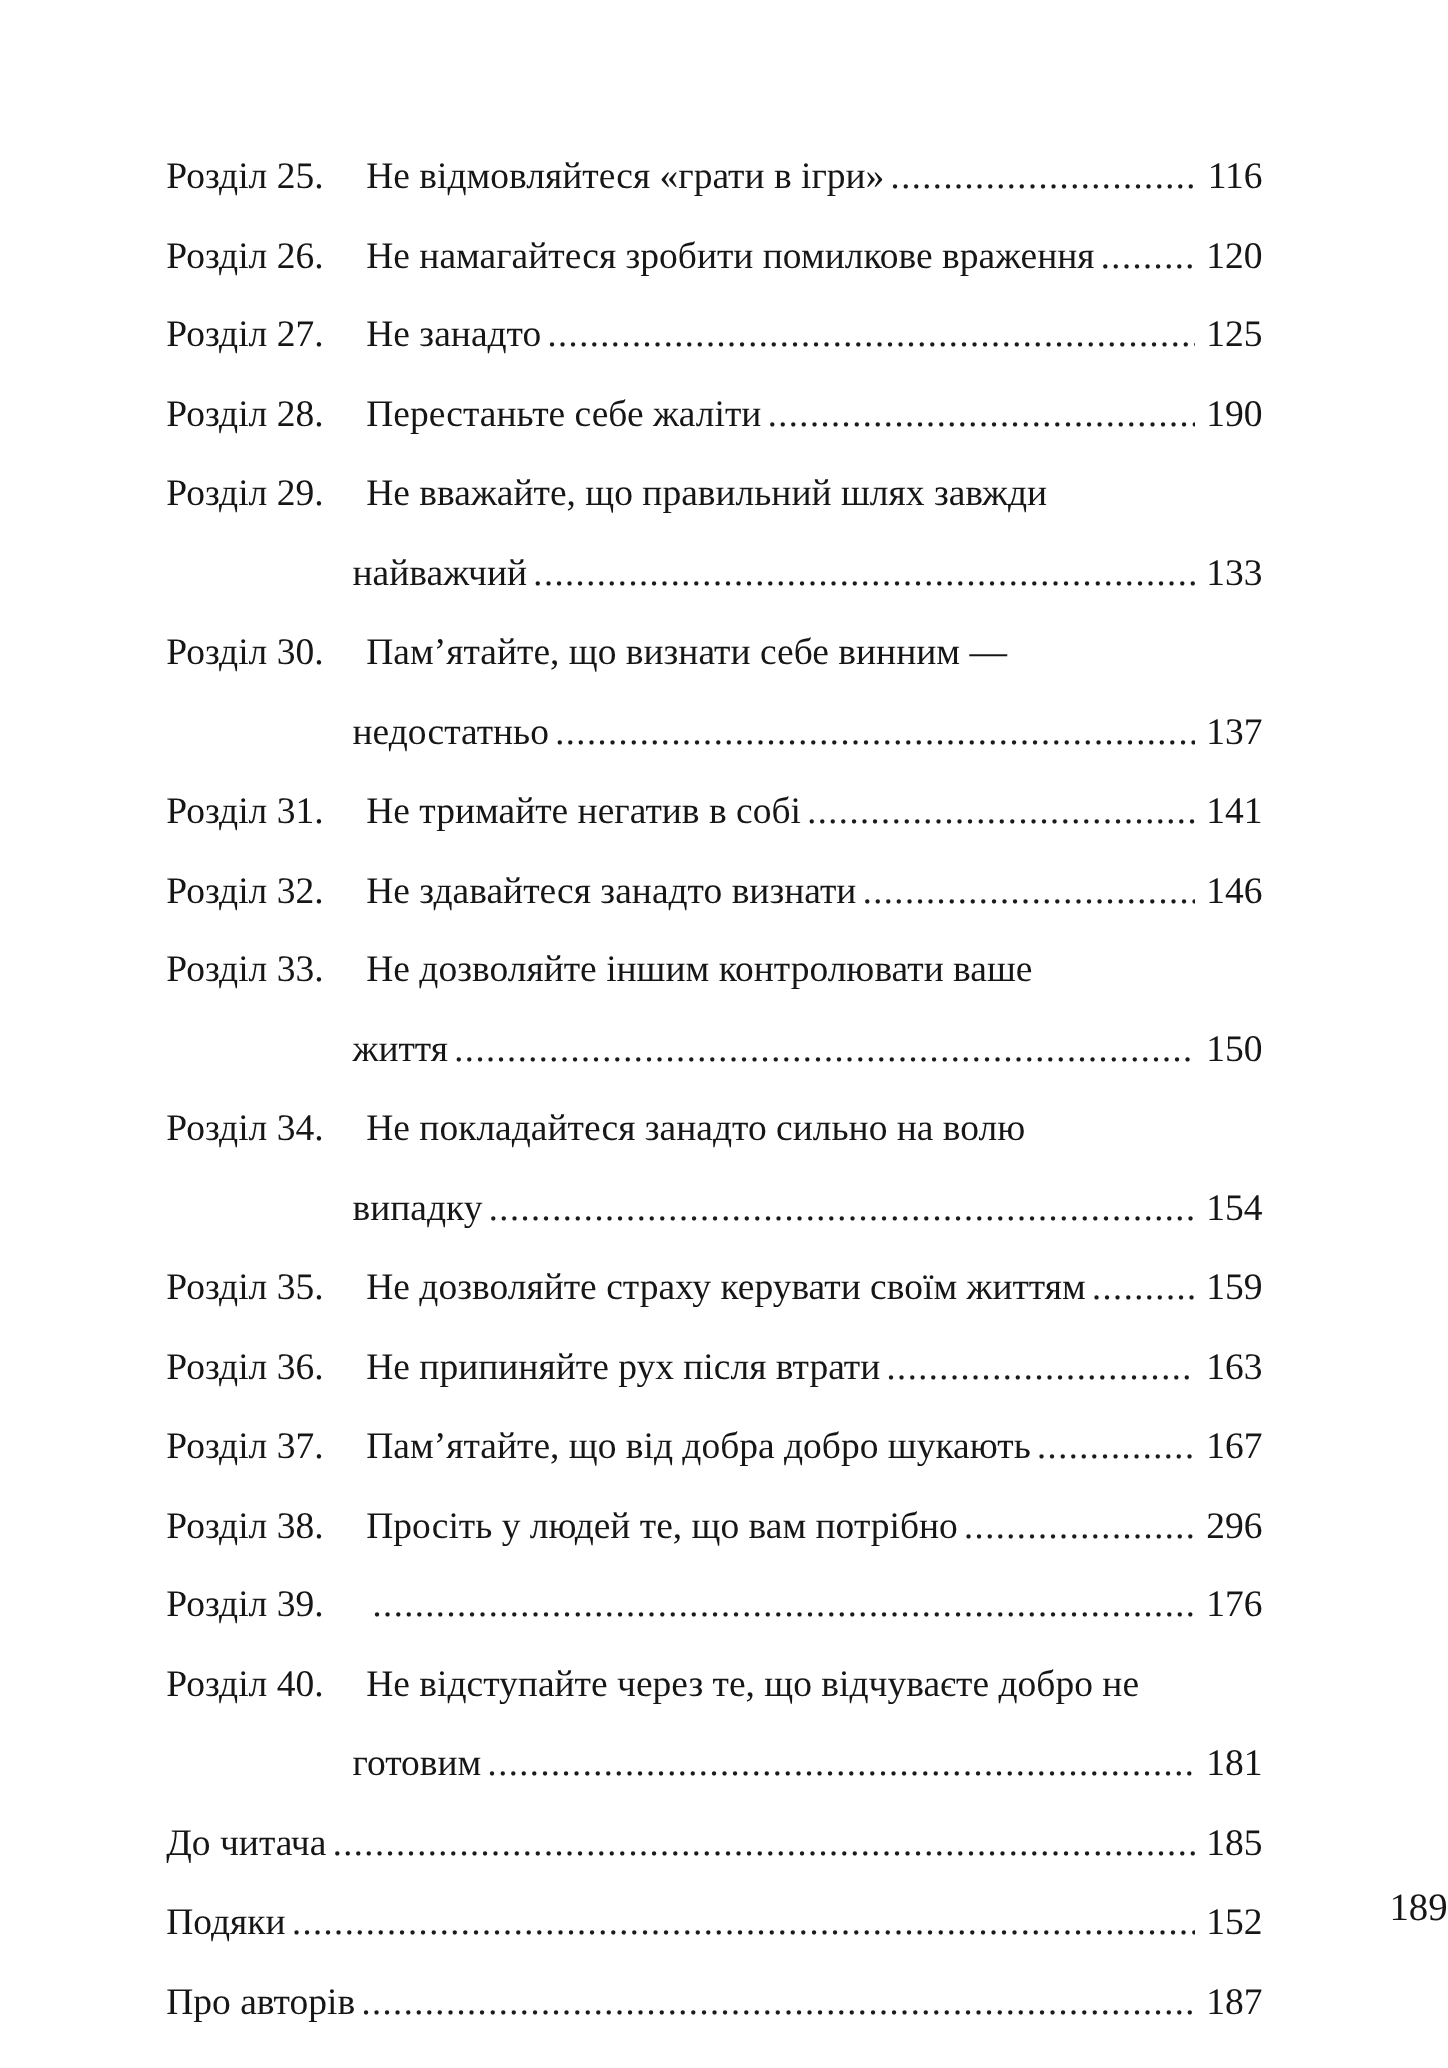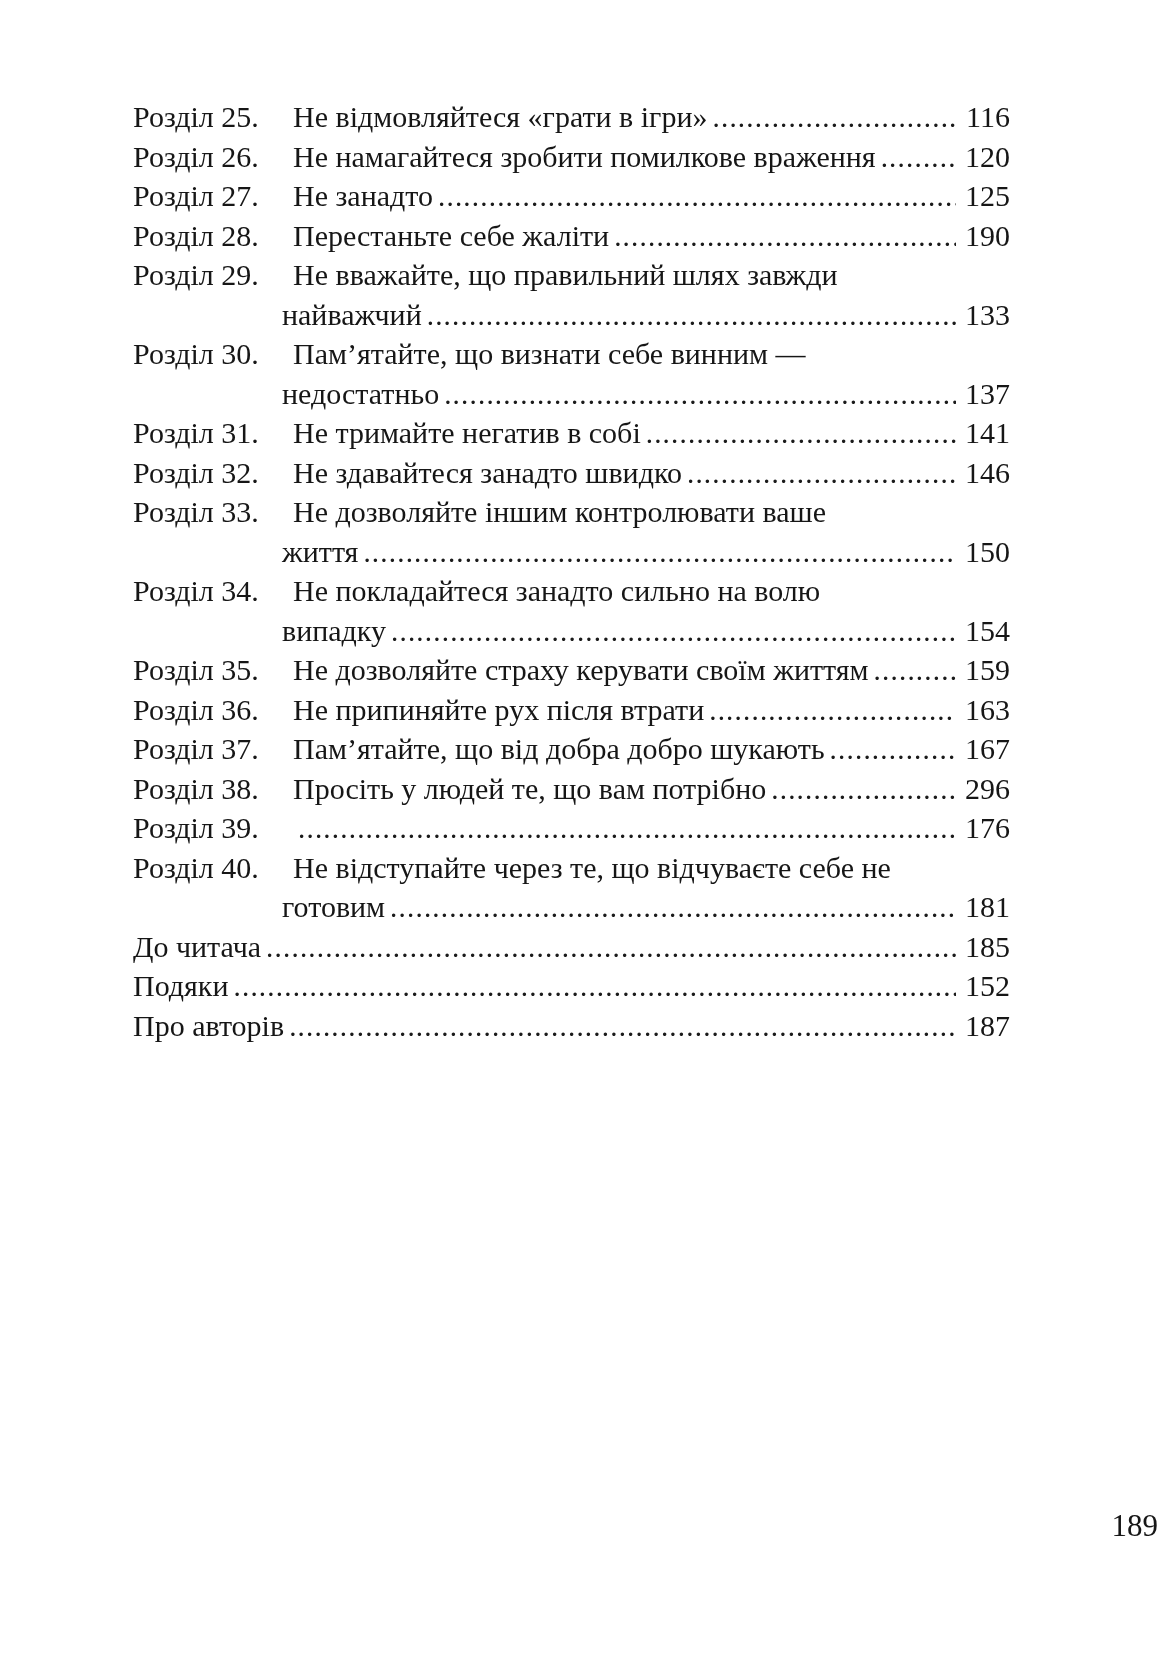--- a/index.html
+++ b/index.html
@@ -21,20 +21,21 @@
     top: 97px;
     width: 877px;
   }
   .toc-line {
     display: flex;
     align-items: baseline;
     line-height: 39.5px;
     height: 39.5px;
     font-size: 30px;
     white-space: nowrap;
+    margin-top: 24px;
   }
   .lbl { flex: 0 0 160px; }
   .lbl:empty { display: none; }
   .ttl { flex: 0 0 auto; }
   .cont { flex: 0 0 auto; margin-left: 149px; }
   .dots {
     flex: 1 1 auto;
     min-width: 0;
     overflow: hidden;
     margin-left: 5px;
@@ -135,21 +136,21 @@
       <span class="ttl">Не тримайте негатив в собі</span>
       <span class="dots"></span>
       <span class="pg">141</span>
     </div>
 
   </div>
 
   <div class="toc-entry">
     <div class="toc-line line1">
       <span class="lbl">Розділ 32.</span>
-      <span class="ttl">Не здавайтеся занадто швидко</span>
+      <span class="ttl">Не здавайтеся занадто визнати</span>
       <span class="dots"></span>
       <span class="pg">146</span>
     </div>
 
   </div>
 
   <div class="toc-entry">
     <div class="toc-line line1">
       <span class="lbl">Розділ 33.</span>
       <span class="ttl">Не дозволяйте іншим контролювати ваше</span>
@@ -220,21 +221,21 @@
       <span class="lbl">Розділ 39.</span>
       <span class="dots"></span>
       <span class="pg">176</span>
     </div>
 
   </div>
 
   <div class="toc-entry">
     <div class="toc-line line1">
       <span class="lbl">Розділ 40.</span>
-      <span class="ttl">Не відступайте через те, що відчуваєте себе не</span>
+      <span class="ttl">Не відступайте через те, що відчуваєте добро не</span>
 
     </div>
     <div class="toc-line line2">
       <span class="cont">готовим</span>
       <span class="dots"></span>
       <span class="pg">181</span>
     </div>
   </div>
 
   <div class="toc-entry">

